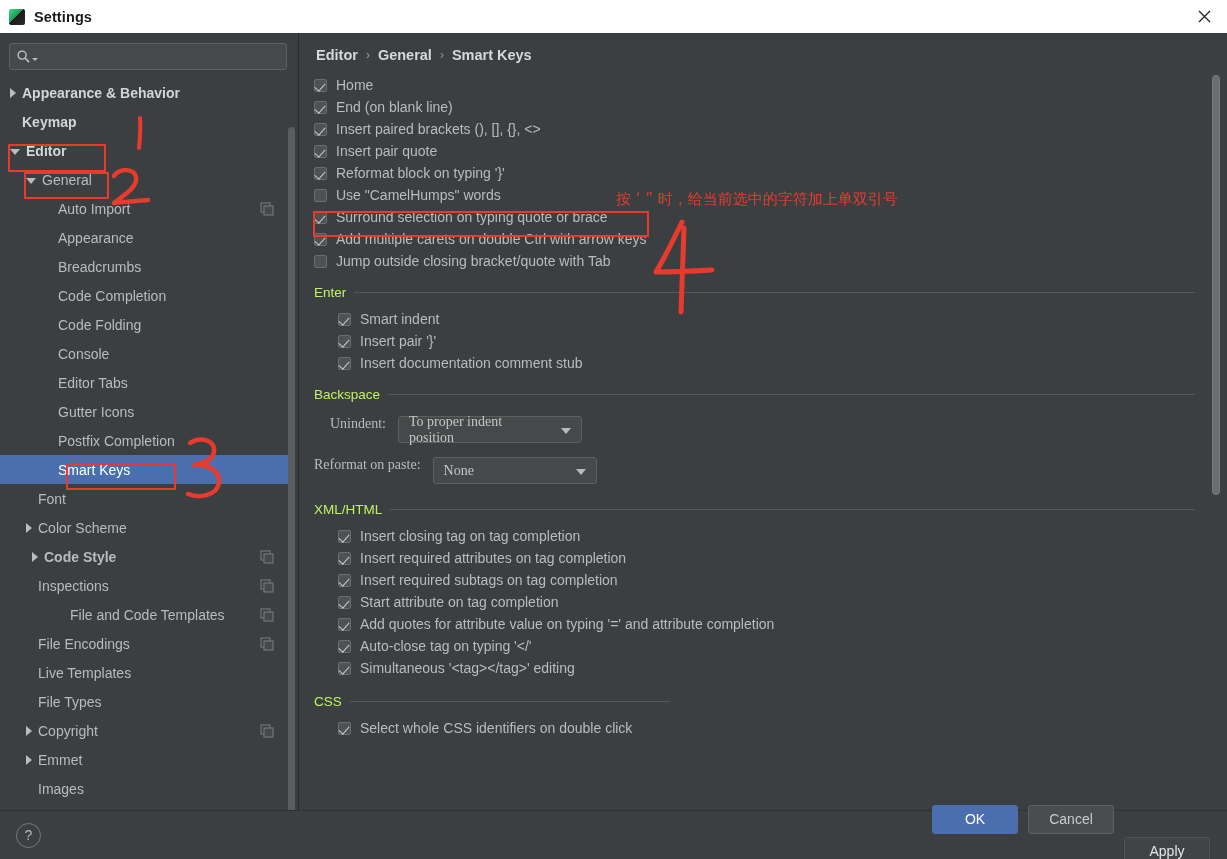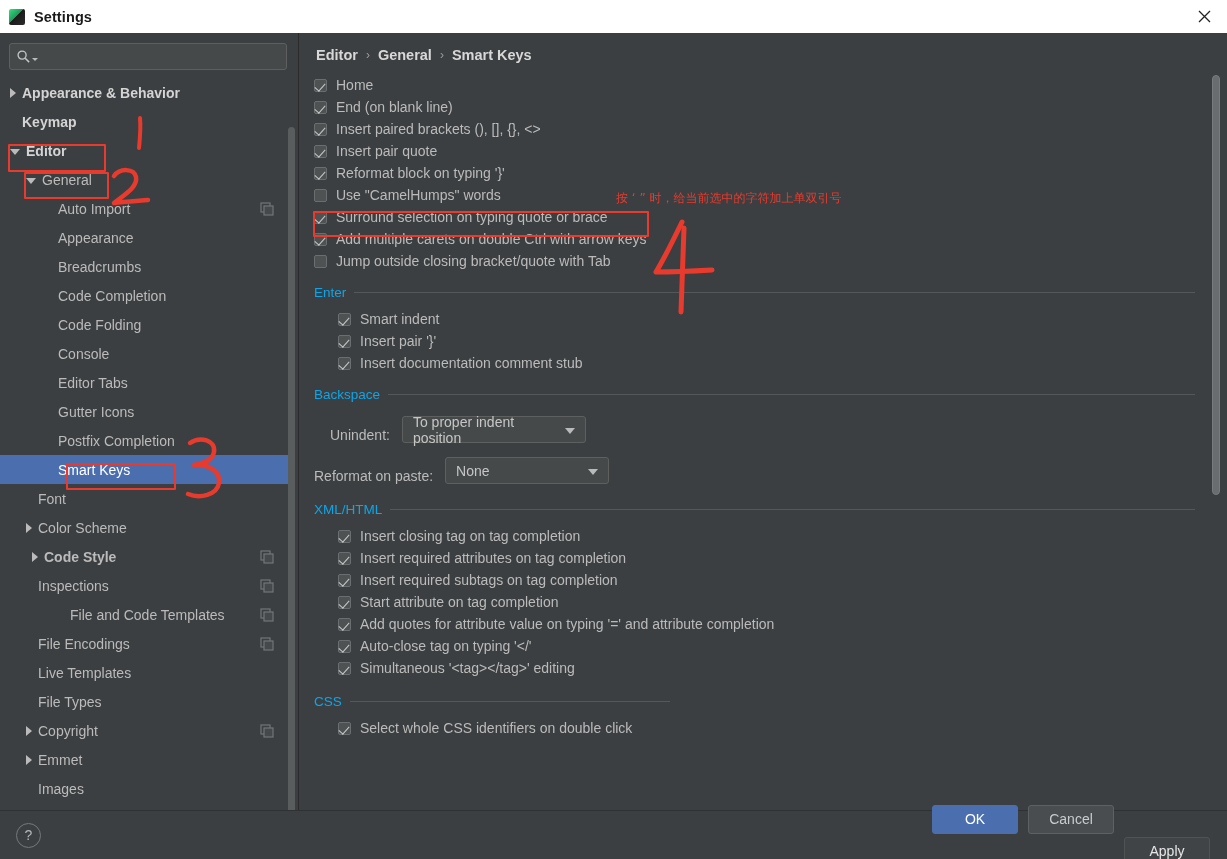--- a/index.html
+++ b/index.html
@@ -97,29 +97,29 @@
     width: 13px; height: 13px; flex: 0 0 auto; border: 1px solid #6b6e70;
     background: #4f5253; border-radius: 2px; margin-right: 9px; position: relative;
   }
   .chk-row .box.on::after {
     content: ""; position: absolute; left: 2px; top: 1px; width: 5px; height: 9px;
     border: solid #c8cbcc; border-width: 0 1.8px 1.8px 0; transform: rotate(42deg);
   }
 
   .group { margin-top: 13px; padding-left: 14px; }
   .group-head {
-    display: flex; align-items: center; font-size: 13.5px; color: #0ea5e9;
+    display: flex; align-items: center; font-size: 13.5px; color: #bef264;
     padding-right: 32px;
   }
   .group-head .gline { flex: 1; height: 1px; background: #555859; margin-left: 8px; }
   .group-head.short .gline { max-width: 320px; }
   .group-body { padding: 8px 0 0 24px; }
   .group-body .chk-row { height: 22px; }
 
-  .field-row { display: flex; align-items: flex-end; margin: 14px 0 0 0; }
+  .field-row { display: flex; align-items: flex-start; margin: 14px 0 0 0; font-family: Liberation Serif, serif; }
   .field-row .flabel { font-size: 14px; color: #bbbbbb; }
   .combo {
     margin-left: 12px; height: 27px; background: #45494a; border: 1px solid #5e6060;
     border-radius: 3px; display: flex; align-items: center; padding: 0 4px 0 10px;
     color: #c6c6c6; font-size: 14px; position: relative;
   }
   .combo .cval { padding-right: 28px; }
   .combo .carrow {
     position: absolute; right: 10px; top: 11px; width: 0; height: 0;
     border-left: 5px solid transparent; border-right: 5px solid transparent;
@@ -148,21 +148,21 @@
     display: flex; align-items: center; justify-content: center;
     border: 1px solid #5e6163; background: #4a4d4f; color: #c9cccd;
   }
   .btn.primary { background: #4b6eaf; border-color: #4b6eaf; color: #ffffff; }
   .btn.disabled { color: #e5e5e5; background: #414447; border-color: #505354; margin-top: 32px; }
 
   
   .anno { position: absolute; pointer-events: none; }
   .anno-box { border: 2.5px solid #e83b2e; border-radius: 1px; }
   .anno-text {
-    color: #e83b2e; font-size: 12px; white-space: nowrap;
+    color: #e83b2e; font-size: 15px; white-space: nowrap;
     font-family: "DejaVu Sans", "Liberation Sans", sans-serif;
   }
 </style>
 </head>
 <body>
 
 <div id="app">
 
   <div class="titlebar">
     <div class="title-icon"></div>

